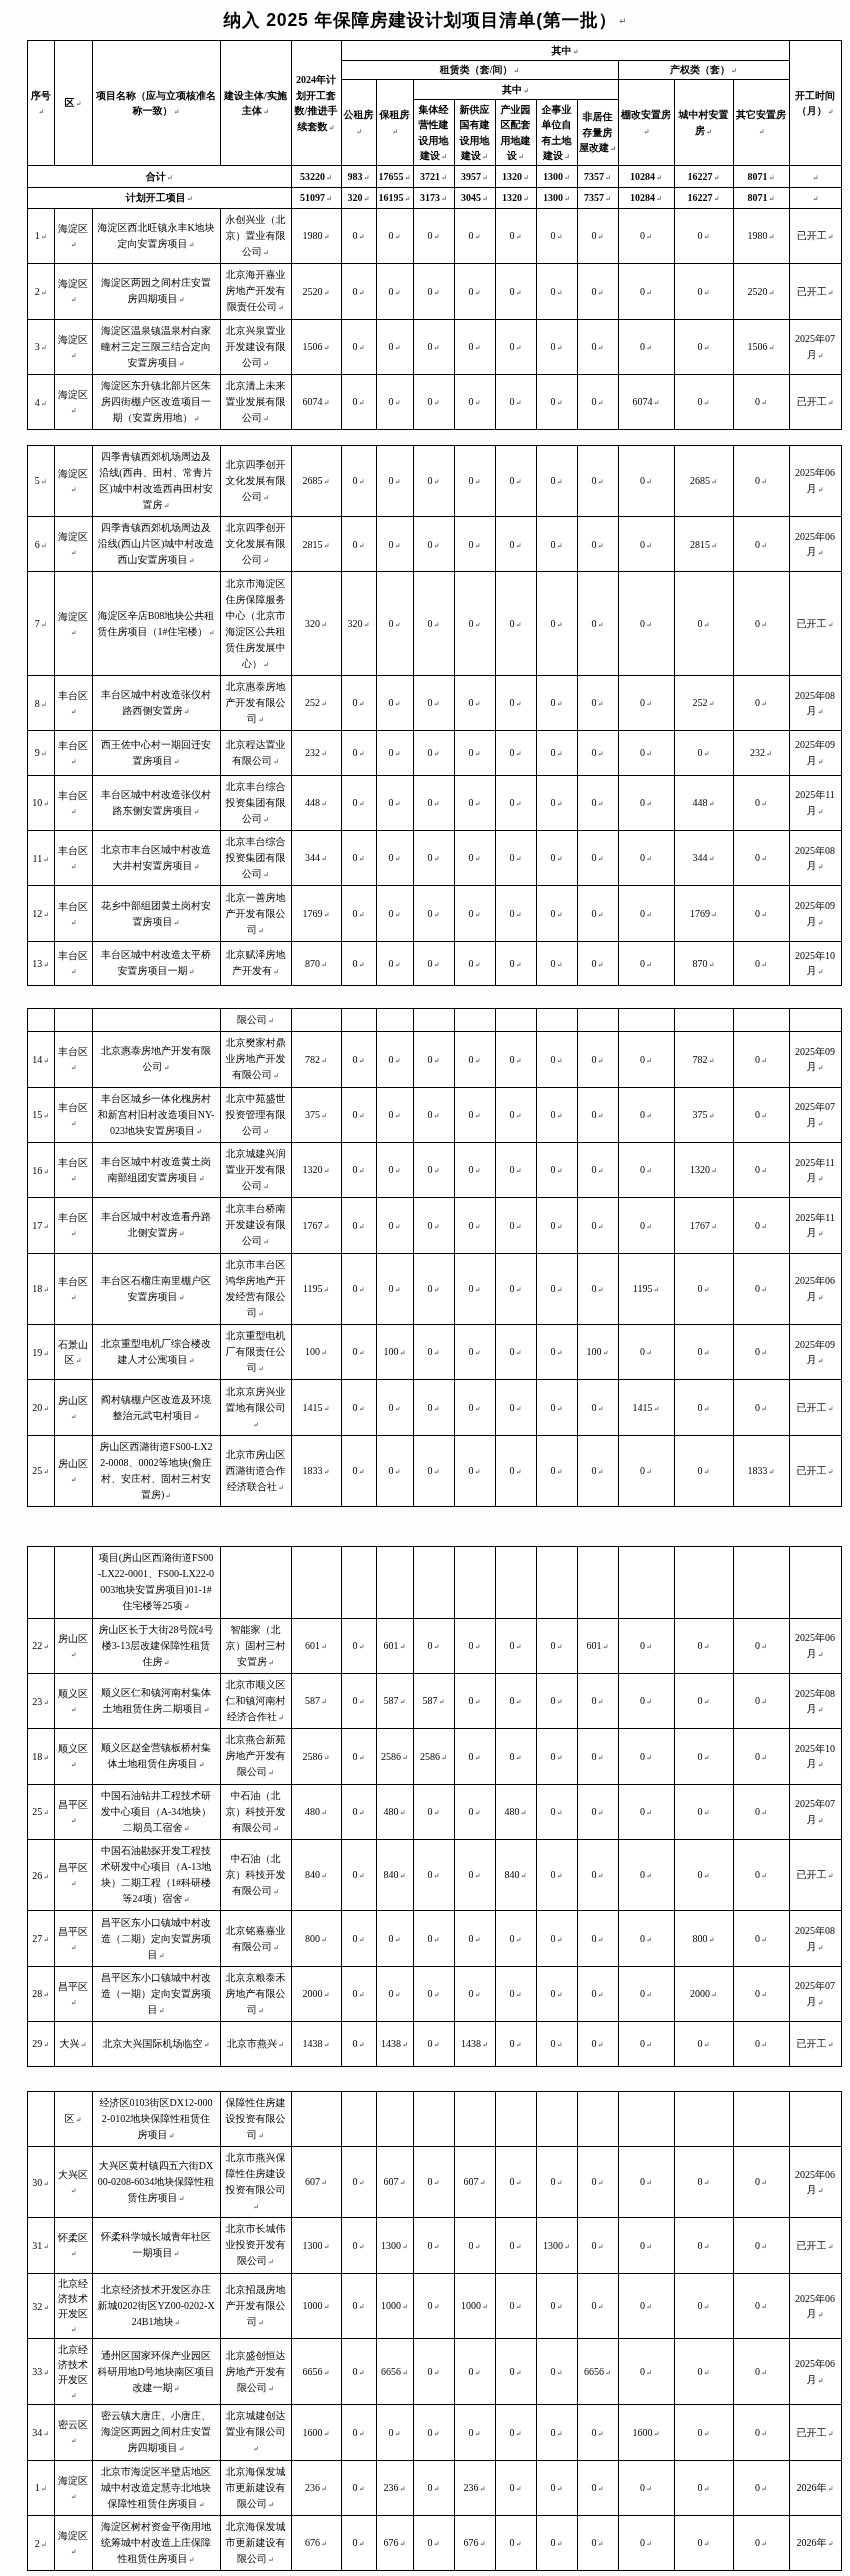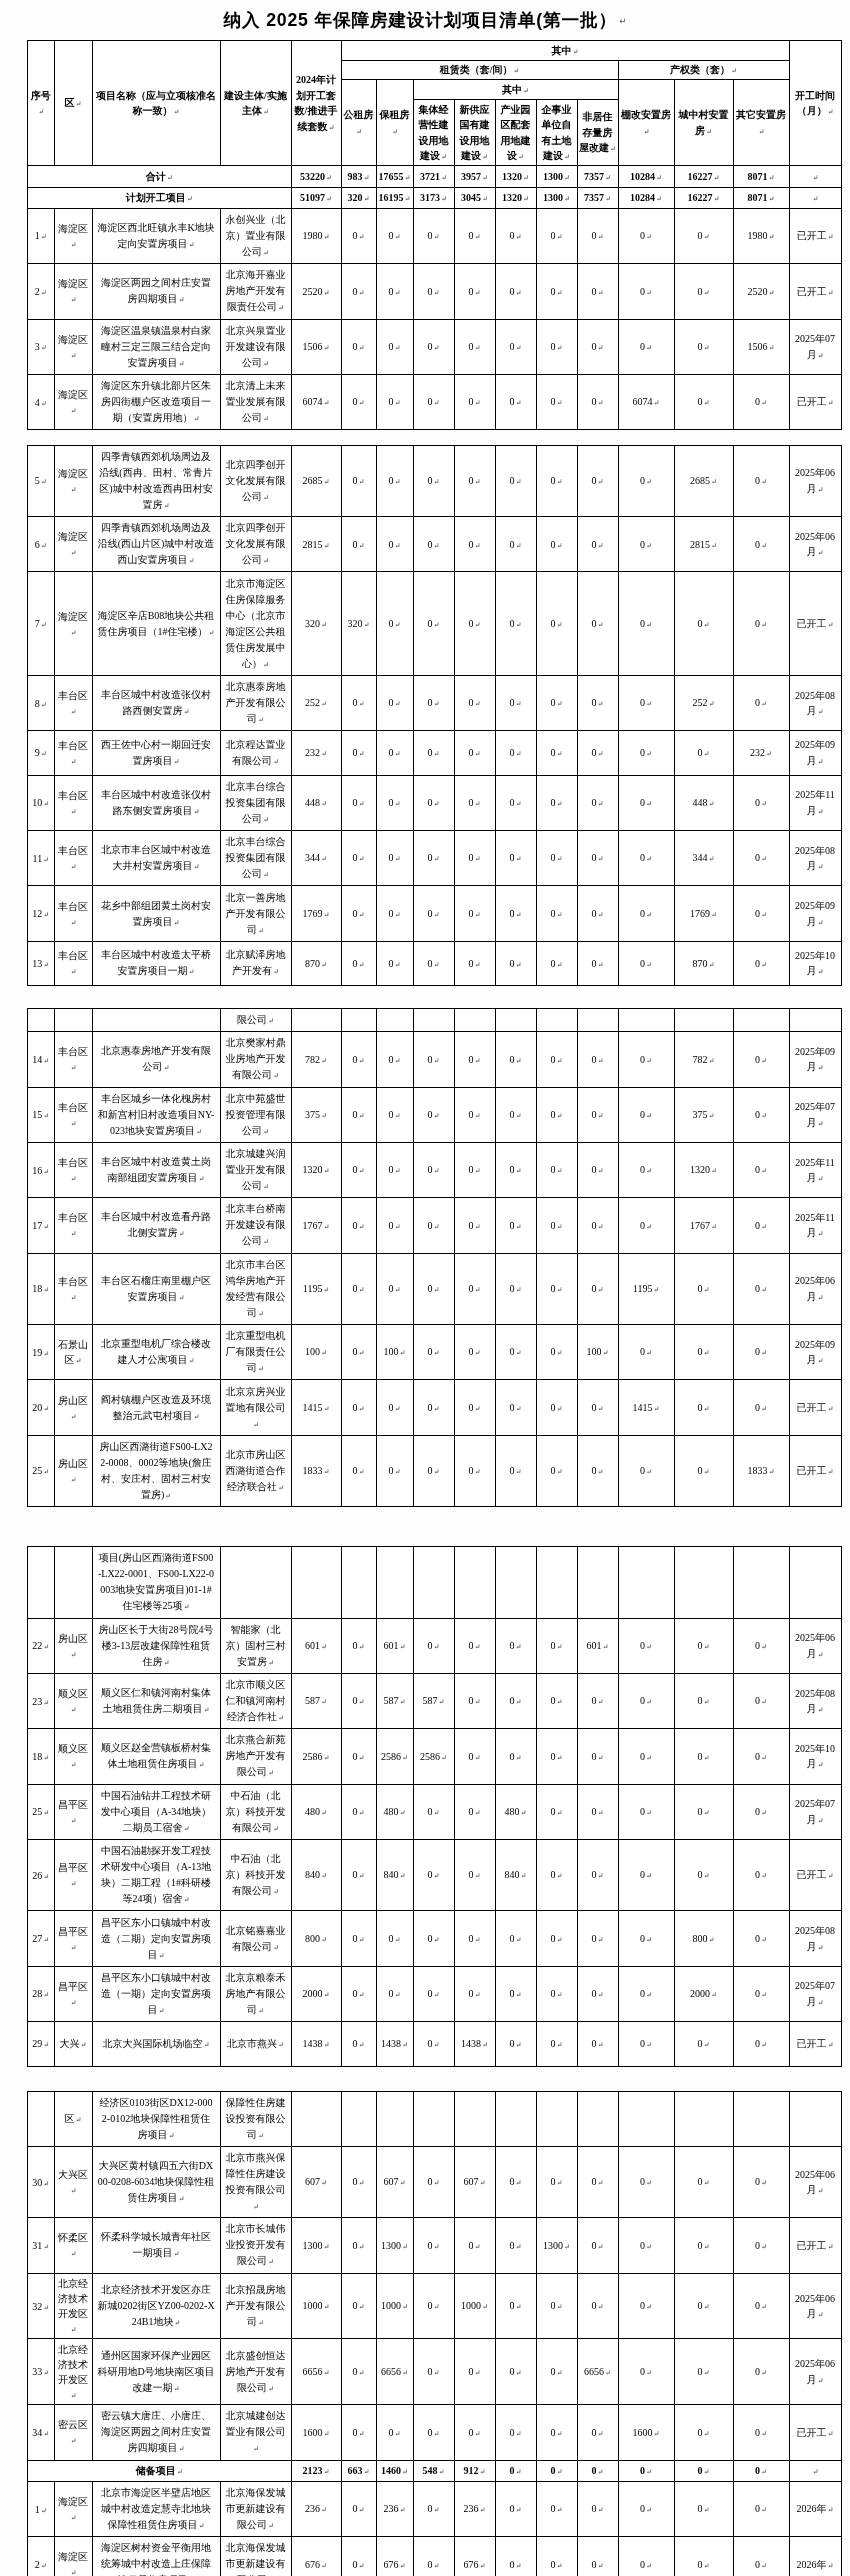--- a/index.html
+++ b/index.html
@@ -861,35 +861,20 @@
             <td class="v num mk" data-name="cell-value">0</td>
             <td class="v num mk" data-name="cell-value">0</td>
             <td class="v num mk" data-name="cell-value">0</td>
             <td class="v num mk" data-name="cell-value">0</td>
             <td class="v num mk" data-name="cell-value">0</td>
             <td class="v num mk" data-name="cell-value">1600</td>
             <td class="v num mk" data-name="cell-value">0</td>
             <td class="v num mk" data-name="cell-value">0</td>
             <td class="time mk" data-name="cell-start-time">已开工</td>
           </tr>
-          <tr class="sum" data-name="summary-row">
-            <td class="lbl mk" data-name="row-label" colspan="4">储备项目</td>
-            <td class="v num mk" data-name="cell-value">2123</td>
-            <td class="v num mk" data-name="cell-value">663</td>
-            <td class="v num mk" data-name="cell-value">1460</td>
-            <td class="v num mk" data-name="cell-value">548</td>
-            <td class="v num mk" data-name="cell-value">912</td>
-            <td class="v num mk" data-name="cell-value">0</td>
-            <td class="v num mk" data-name="cell-value">0</td>
-            <td class="v num mk" data-name="cell-value">0</td>
-            <td class="v num mk" data-name="cell-value">0</td>
-            <td class="v num mk" data-name="cell-value">0</td>
-            <td class="v num mk" data-name="cell-value">0</td>
-            <td class="v time mk" data-name="cell-start-time"></td>
-          </tr>
           <tr data-name="table-row">
             <td class="seq num mk" data-name="cell-seq">1</td>
             <td class="dist mk" data-name="cell-district">海淀区</td>
             <td class="proj mk" data-name="cell-project">北京市海淀区半壁店地区城中村改造定慧寺北地块保障性租赁住房项目</td>
             <td class="bld mk" data-name="cell-builder">北京海保发城市更新建设有限公司</td>
             <td class="v num mk" data-name="cell-value">236</td>
             <td class="v num mk" data-name="cell-value">0</td>
             <td class="v num mk" data-name="cell-value">236</td>
             <td class="v num mk" data-name="cell-value">0</td>
             <td class="v num mk" data-name="cell-value">236</td>

